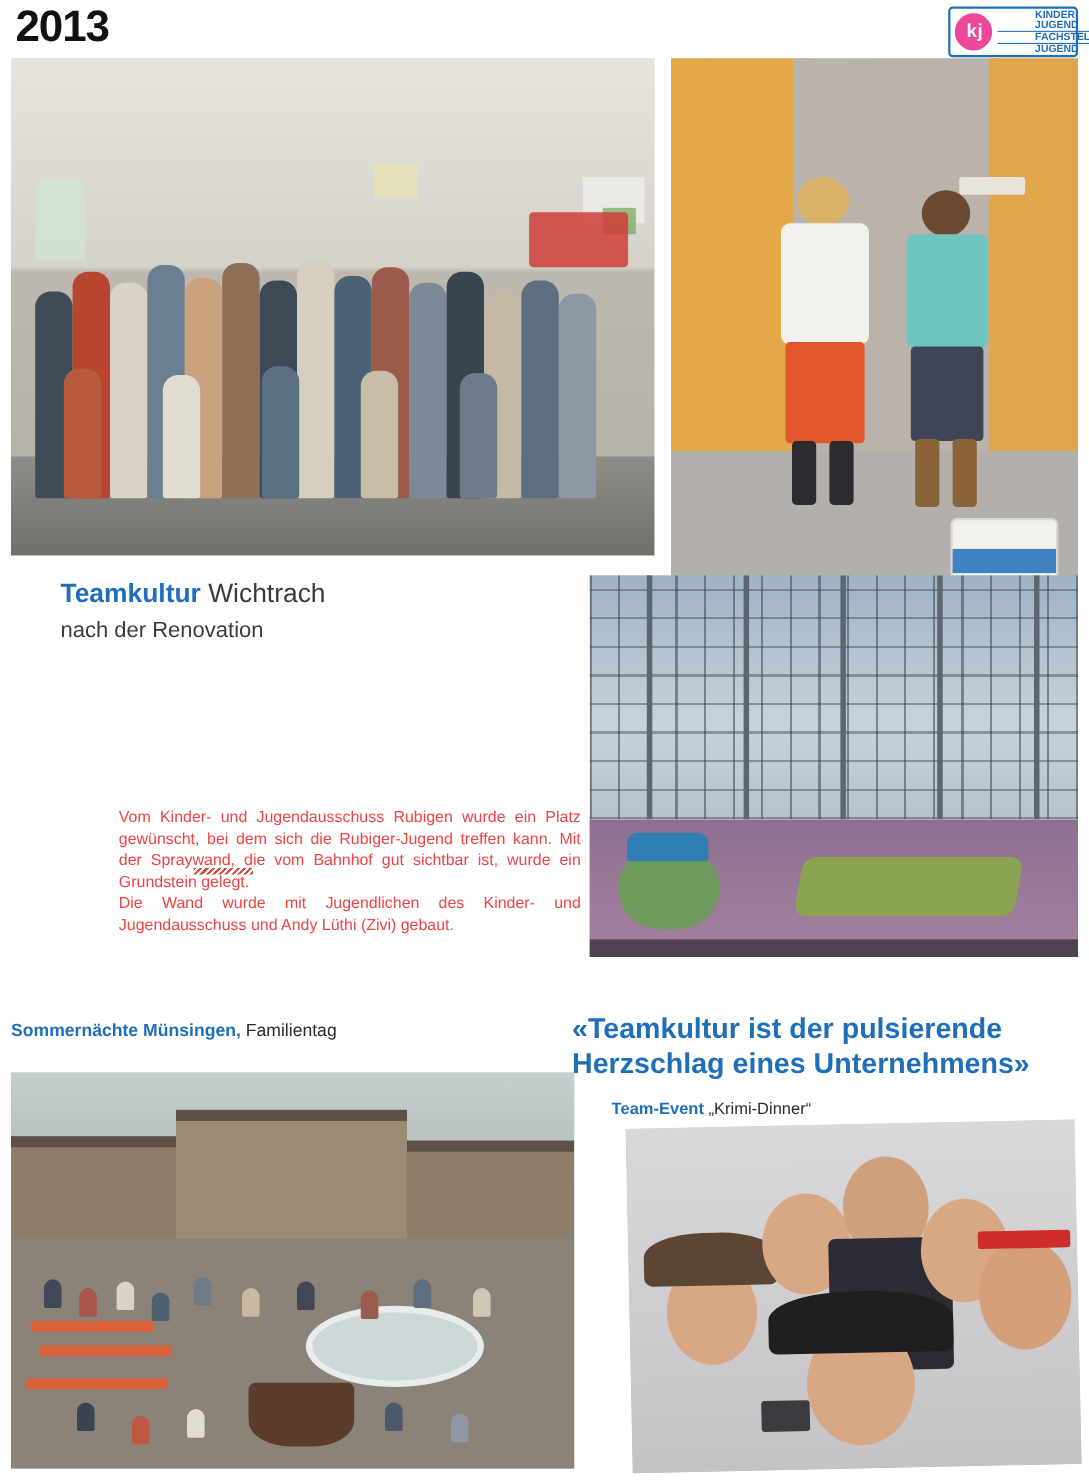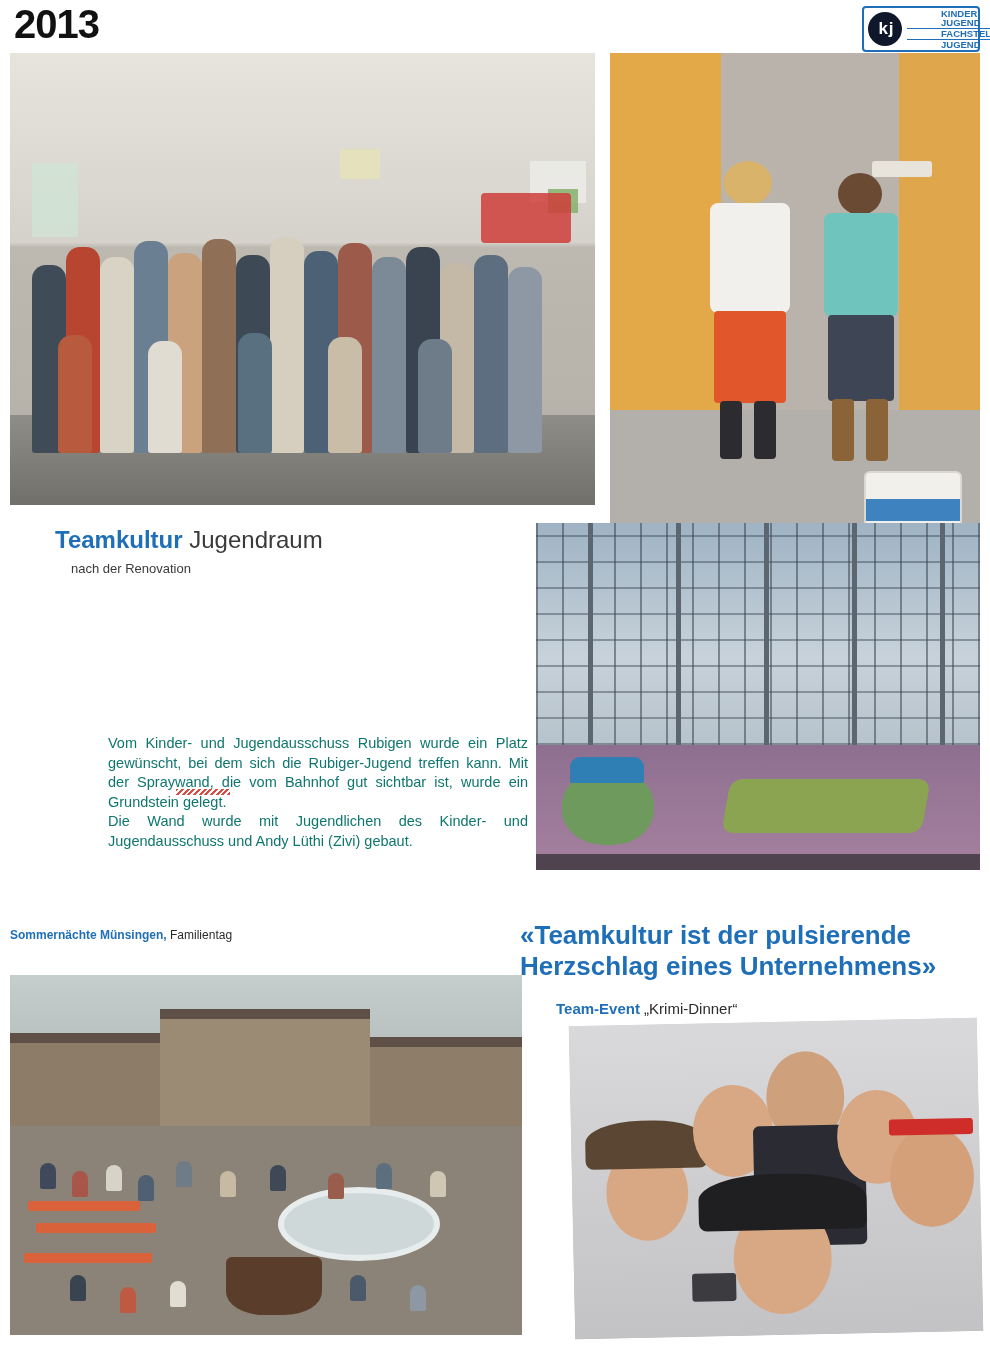--- a/index.html
+++ b/index.html
@@ -37,21 +37,21 @@
     background: #ffffff;
     display: flex;
     align-items: center;
     padding: 2px 4px;
     box-sizing: border-box;
   }
   .logo-mark {
     width: 34px;
     height: 34px;
     border-radius: 50%;
-    background: #0f172a;
+    background: #ec4899;
     color: #ffffff;
     flex: 0 0 auto;
     display: flex;
     align-items: center;
     justify-content: center;
     font-size: 17px;
     font-weight: bold;
     letter-spacing: -2px;
   }
   .logo-text {
@@ -199,35 +199,35 @@
   .cap {
     position: absolute;
     line-height: 1.25;
   }
   #cap-jugendraum {
     left: 55px; top: 525px; font-size: 24px;
   }
   #cap-jugendraum .b { color:#1f6fb8; font-weight:bold; }
   #cap-jugendraum .n { color:#3a3a3a; font-weight:normal; }
   #cap-jugendraum .sub {
-    display:block; margin-top:6px; margin-left:16px;
-    font-size:13px; color:#3a3a3a;
+    display:block; margin-top:6px; margin-left:0;
+    font-size:20px; color:#3a3a3a;
   }
 
   #cap-graffiti { left:108px; top:730px; width:420px; }
   #cap-graffiti .title { font-size:18px; }
   #cap-graffiti .title .b { color:#1f6fb8; font-weight:bold; }
   #cap-graffiti .title .n { color:#2b2b2b; font-weight:bold; }
   #cap-graffiti .body {
-    margin-top:4px; font-size:14.5px; color:#0f766e; text-align:justify; line-height:1.35;
+    margin-top:4px; font-size:14.5px; color:#ef4444; text-align:justify; line-height:1.35;
   }
   #cap-graffiti .body p { margin:0; }
 
   #cap-sommer {
-    left: 10px; top: 928px; font-size: 12px;
+    left: 10px; top: 928px; font-size: 16px;
   }
   #cap-sommer .b { color:#1f6fb8; font-weight:bold; }
   #cap-sommer .n { color:#2b2b2b; }
 
   #cap-teamkultur {
     left: 520px; top: 920px; width: 468px;
     font-size: 26px; color:#1f6fb8; font-weight:bold; line-height:1.2;
   }
   #cap-teamevent {
     left: 556px; top: 1000px; font-size: 15px;
@@ -369,21 +369,21 @@
   <div style="position:absolute; left:182px; top:104px; width:112px; height:120px; background:#2b2b33; border-radius:6px;"></div>
   <div class="head" style="left:266px; top:70px; width:80px; height:94px;"></div>
   <div class="head" style="left:318px; top:108px; width:84px; height:100px; background:#d3a07a;"></div>
   <div class="band2" style="left:318px; top:100px; width:84px; height:16px;"></div>
   <div class="head" style="left:160px; top:180px; width:98px; height:112px; background:#d8a884;"></div>
   <div class="hatc" style="left:126px; top:152px; width:168px; height:56px; background:#1f1f22;"></div>
   <div style="position:absolute; left:118px; top:250px; width:44px; height:28px; background:#3b3b40; border-radius:3px;"></div>
 </div>
 
 <div class="cap" id="cap-jugendraum">
-  <span class="b">Teamkultur</span><span class="n"> Jugendraum</span>
+  <span class="b">Teamkultur</span><span class="n"> Wichtrach</span>
   <span class="sub">nach der Renovation</span>
 </div>
 
 <div class="cap" id="cap-graffiti">
   <div class="body">
     <p>Vom Kinder- und Jugendausschuss Rubigen wurde ein Platz gewünscht, bei dem sich die Rubiger-Jugend treffen kann. Mit der Spraywand, die vom Bahnhof gut sichtbar ist, wurde ein Grundstein gelegt.</p>
     <p>Die Wand wurde mit Jugendlichen des Kinder- und Jugendausschuss und Andy Lüthi (Zivi) gebaut.</p>
   </div>
 </div>
 <div class="squiggle"></div>

